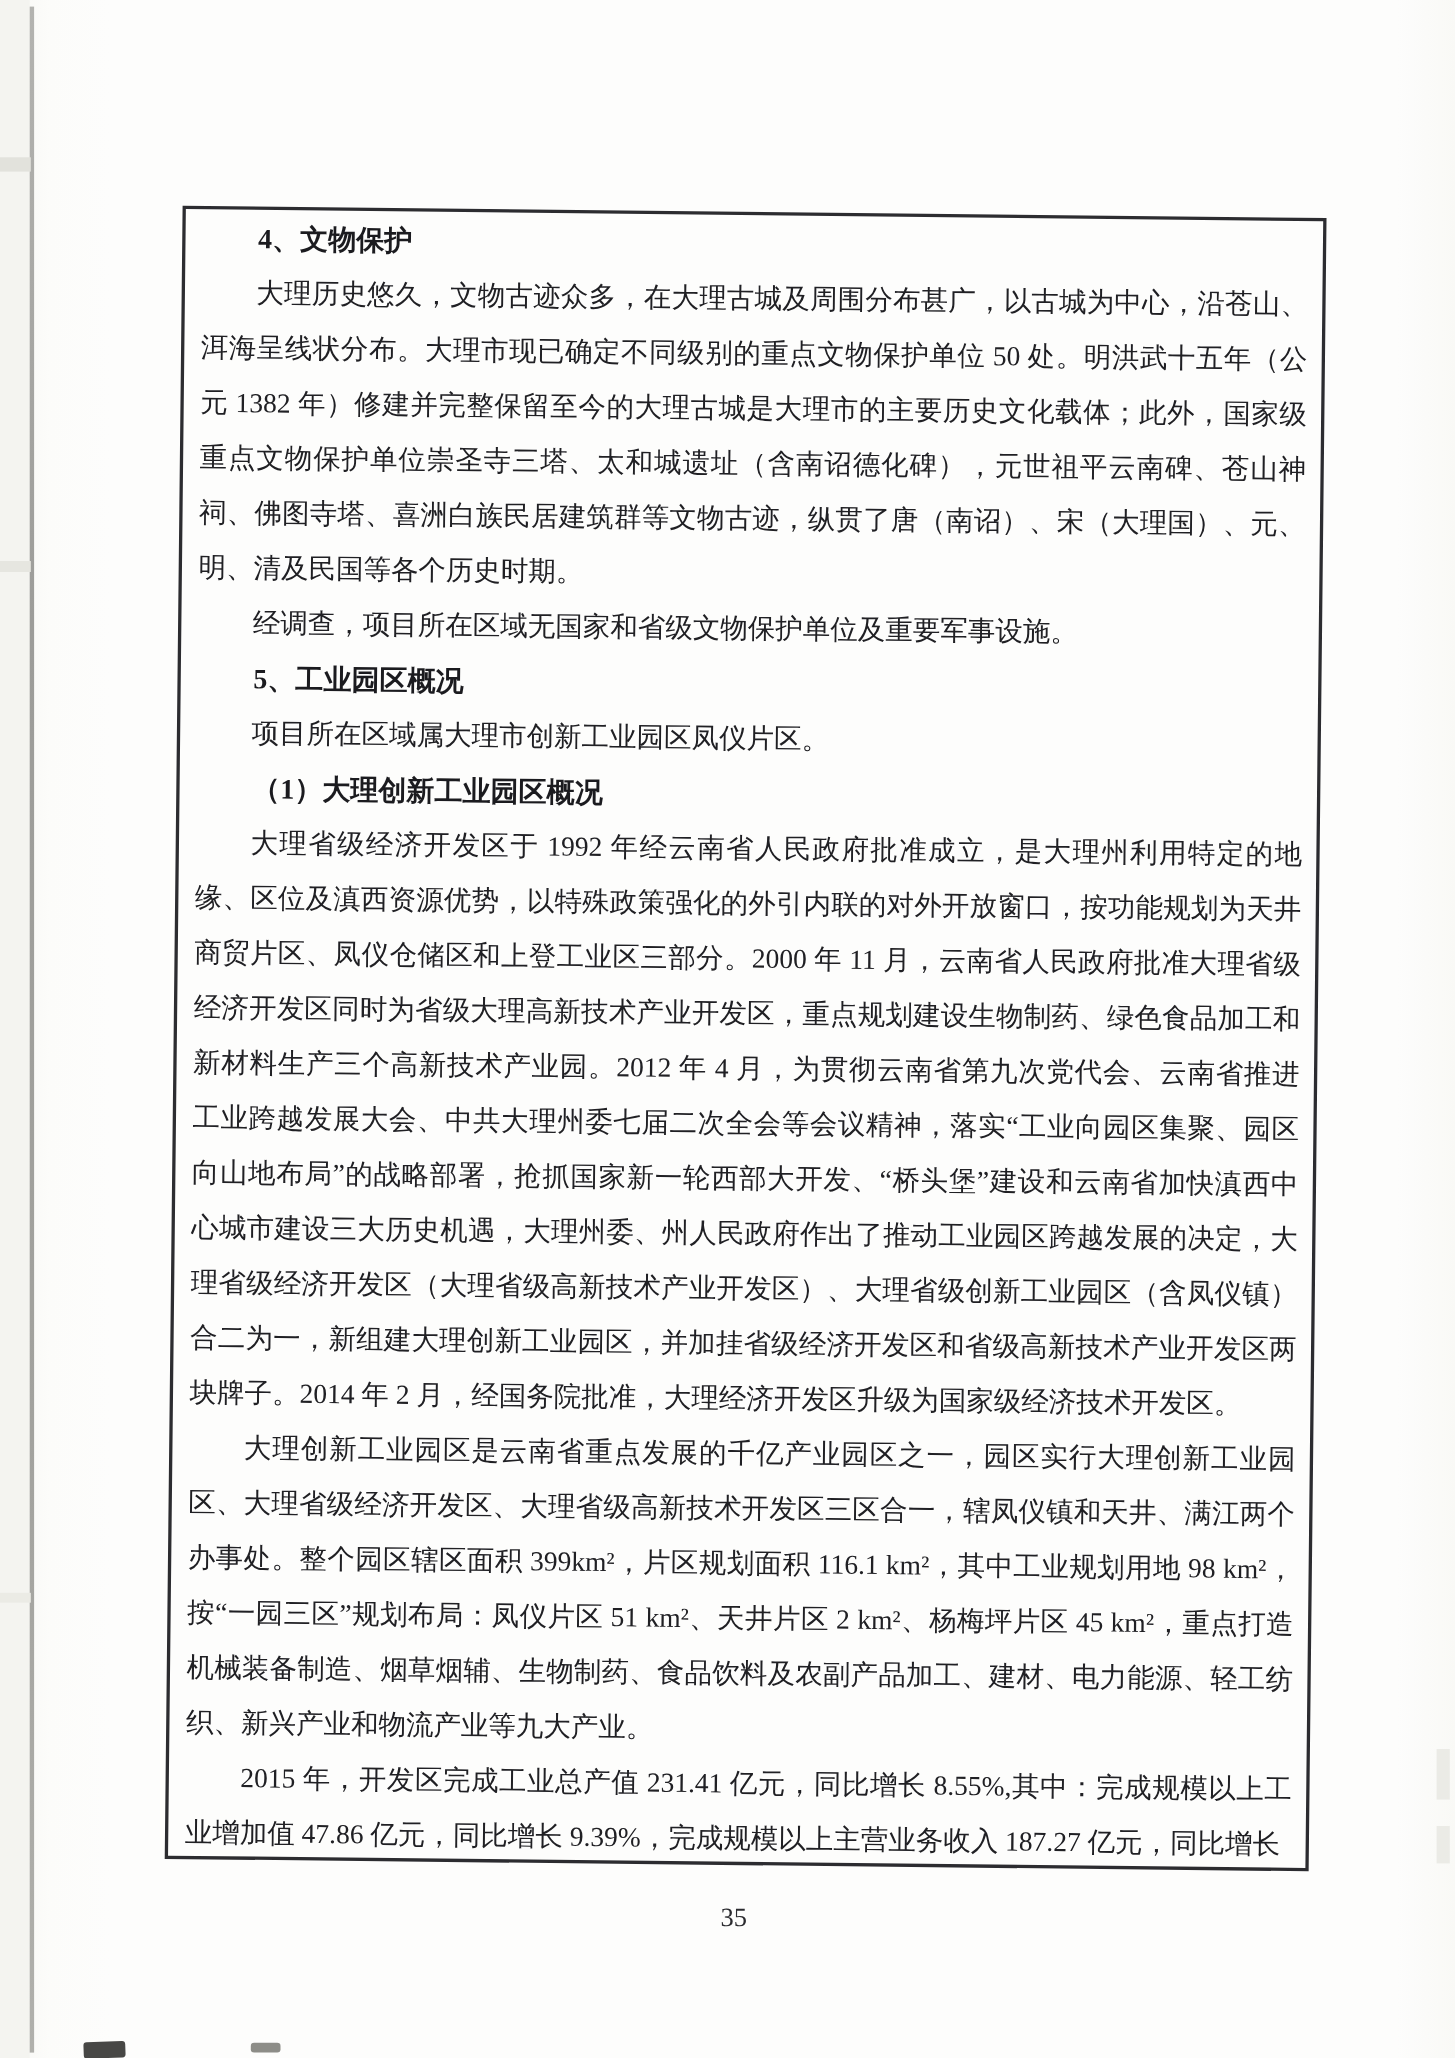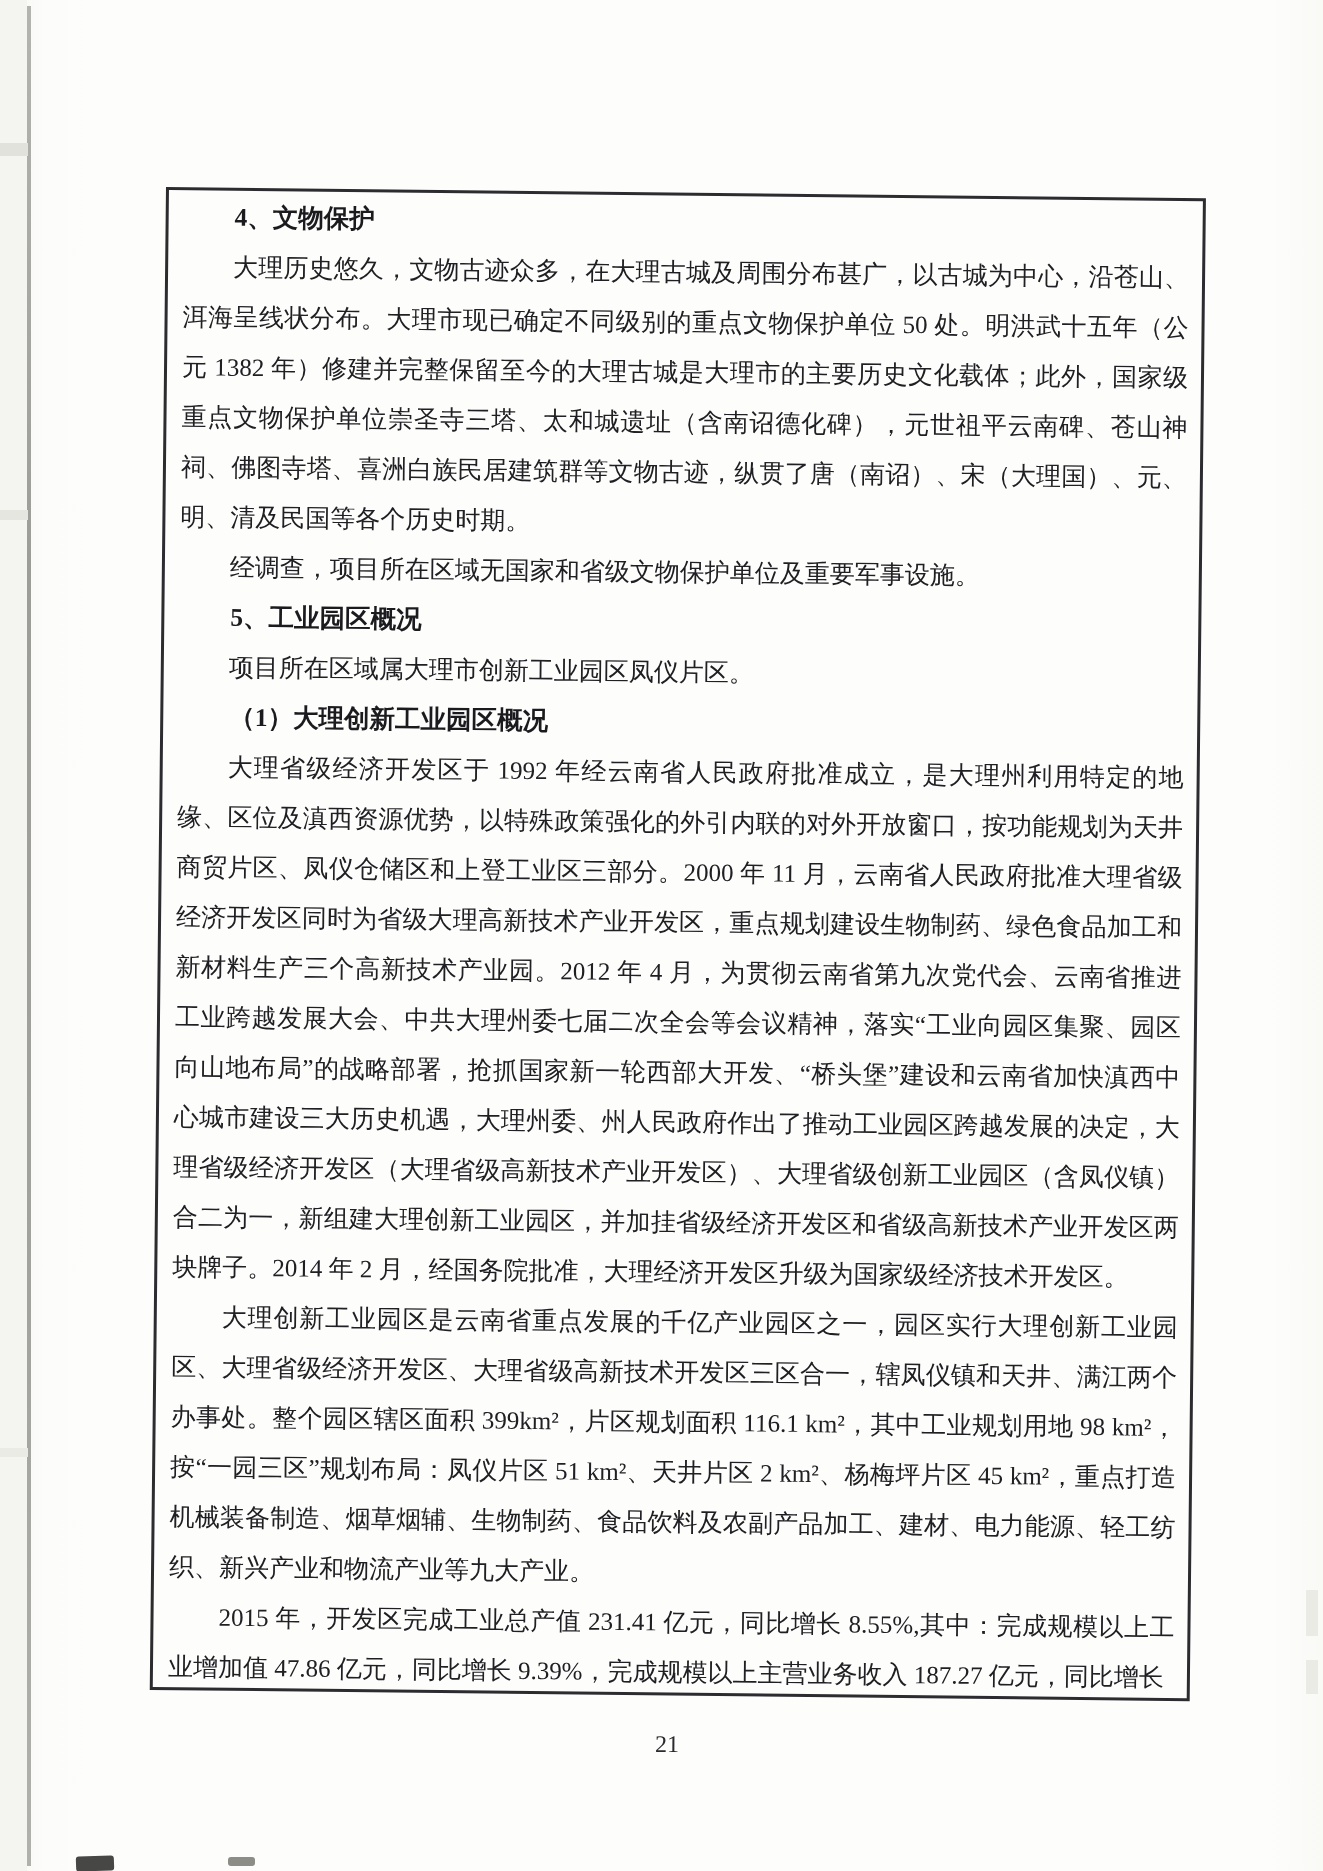--- a/index.html
+++ b/index.html
@@ -88,18 +88,18 @@
     <p class="para">大理历史悠久，文物古迹众多，在大理古城及周围分布甚广，以古城为中心，沿苍山、洱海呈线状分布。大理市现已确定不同级别的重点文物保护单位 50 处。明洪武十五年（公元 1382 年）修建并完整保留至今的大理古城是大理市的主要历史文化载体；此外，国家级重点文物保护单位崇圣寺三塔、太和城遗址（含南诏德化碑），元世祖平云南碑、苍山神祠、佛图寺塔、喜洲白族民居建筑群等文物古迹，纵贯了唐（南诏）、宋（大理国）、元、明、清及民国等各个历史时期。</p>
     <p class="para">经调查，项目所在区域无国家和省级文物保护单位及重要军事设施。</p>
     <h3 class="heading">5、工业园区概况</h3>
     <p class="para">项目所在区域属大理市创新工业园区凤仪片区。</p>
     <h4 class="subheading">（1）大理创新工业园区概况</h4>
     <p class="para">大理省级经济开发区于 1992 年经云南省人民政府批准成立，是大理州利用特定的地缘、区位及滇西资源优势，以特殊政策强化的外引内联的对外开放窗口，按功能规划为天井商贸片区、凤仪仓储区和上登工业区三部分。2000 年 11 月，云南省人民政府批准大理省级经济开发区同时为省级大理高新技术产业开发区，重点规划建设生物制药、绿色食品加工和新材料生产三个高新技术产业园。2012 年 4 月，为贯彻云南省第九次党代会、云南省推进工业跨越发展大会、中共大理州委七届二次全会等会议精神，落实“工业向园区集聚、园区向山地布局”的战略部署，抢抓国家新一轮西部大开发、“桥头堡”建设和云南省加快滇西中心城市建设三大历史机遇，大理州委、州人民政府作出了推动工业园区跨越发展的决定，大理省级经济开发区（大理省级高新技术产业开发区）、大理省级创新工业园区（含凤仪镇）合二为一，新组建大理创新工业园区，并加挂省级经济开发区和省级高新技术产业开发区两块牌子。2014 年 2 月，经国务院批准，大理经济开发区升级为国家级经济技术开发区。</p>
     <p class="para">大理创新工业园区是云南省重点发展的千亿产业园区之一，园区实行大理创新工业园区、大理省级经济开发区、大理省级高新技术开发区三区合一，辖凤仪镇和天井、满江两个办事处。整个园区辖区面积 399km²，片区规划面积 116.1 km²，其中工业规划用地 98 km²，按“一园三区”规划布局：凤仪片区 51 km²、天井片区 2 km²、杨梅坪片区 45 km²，重点打造机械装备制造、烟草烟辅、生物制药、食品饮料及农副产品加工、建材、电力能源、轻工纺织、新兴产业和物流产业等九大产业。</p>
     <p class="para">2015 年，开发区完成工业总产值 231.41 亿元，同比增长 8.55%,其中：完成规模以上工业增加值 47.86 亿元，同比增长 9.39%，完成规模以上主营业务收入 187.27 亿元，同比增长</p>
   </div>
 
-  <div class="page-number">21</div>
+  <div class="page-number">35</div>
 
   <div class="smudge smudge1"></div>
   <div class="smudge smudge2"></div>
 
 </div>
 
 </body></html>

